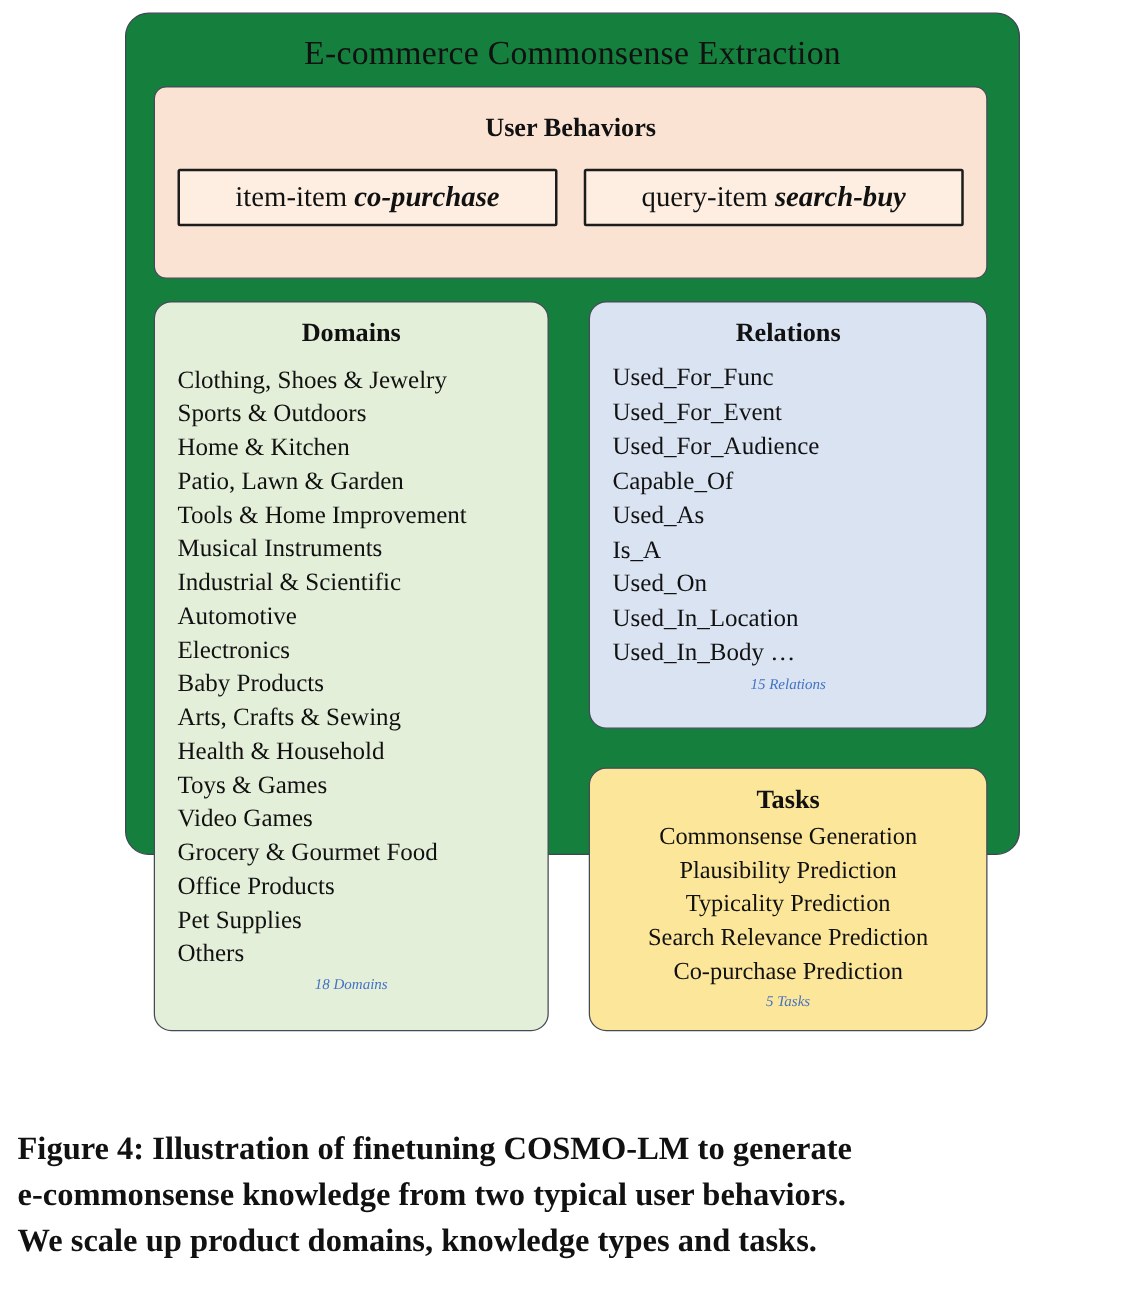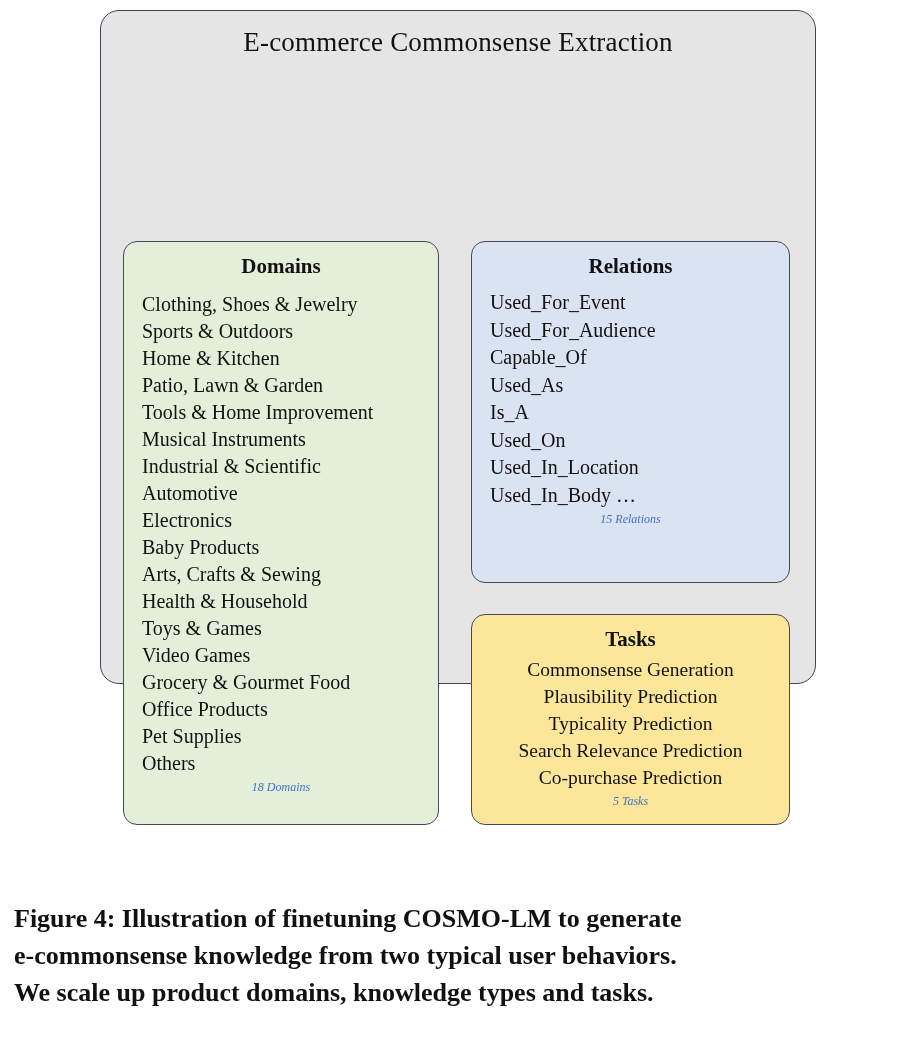--- a/index.html
+++ b/index.html
@@ -8,21 +8,21 @@
     background: #ffffff;
     font-family: "Liberation Serif", serif;
     color: #111111;
   }
   .page { position: relative; width: 916px; height: 1048px; }
 
   
   .outer-box {
     position: absolute; left: 100px; top: 10px;
     width: 716px; height: 674px;
-    background: #e5e5e5;
+    background: #15803d;
     border: 1.6px solid #3f4652;
     border-radius: 19px;
   }
   .fig-title {
     margin-top: 16px;
     text-align: center;
     font-size: 27px;
     letter-spacing: 0.2px;
   }
 
@@ -111,20 +111,31 @@
 </style>
 </head>
 <body>
 
 <div class="page">
 
   <div class="outer-box">
 
     <div class="fig-title">E-commerce Commonsense Extraction</div>
 
+    <div class="panel panel-behaviors">
+      <div class="panel-heading">User Behaviors</div>
+      <div class="behavior-row">
+        <div class="behavior-box">
+          <span>item-item </span><span class="emph">co-purchase</span>
+        </div>
+        <div class="behavior-box">
+          <span>query-item </span><span class="emph">search-buy</span>
+        </div>
+      </div>
+    </div>
 
     <div class="panel panel-domains">
       <div class="panel-heading">Domains</div>
       <div class="item-list">
           <div class="list-item">Clothing, Shoes &amp; Jewelry</div>
           <div class="list-item">Sports &amp; Outdoors</div>
           <div class="list-item">Home &amp; Kitchen</div>
           <div class="list-item">Patio, Lawn &amp; Garden</div>
           <div class="list-item">Tools &amp; Home Improvement</div>
           <div class="list-item">Musical Instruments</div>
@@ -140,20 +151,21 @@
           <div class="list-item">Office Products</div>
           <div class="list-item">Pet Supplies</div>
           <div class="list-item">Others</div>
         </div>
       <div class="count-label">18 Domains</div>
     </div>
 
     <div class="panel panel-relations">
       <div class="panel-heading">Relations</div>
       <div class="item-list">
+          <div class="list-item">Used_For_Func</div>
           <div class="list-item">Used_For_Event</div>
           <div class="list-item">Used_For_Audience</div>
           <div class="list-item">Capable_Of</div>
           <div class="list-item">Used_As</div>
           <div class="list-item">Is_A</div>
           <div class="list-item">Used_On</div>
           <div class="list-item">Used_In_Location</div>
           <div class="list-item">Used_In_Body …</div>
         </div>
       <div class="count-label">15 Relations</div>

